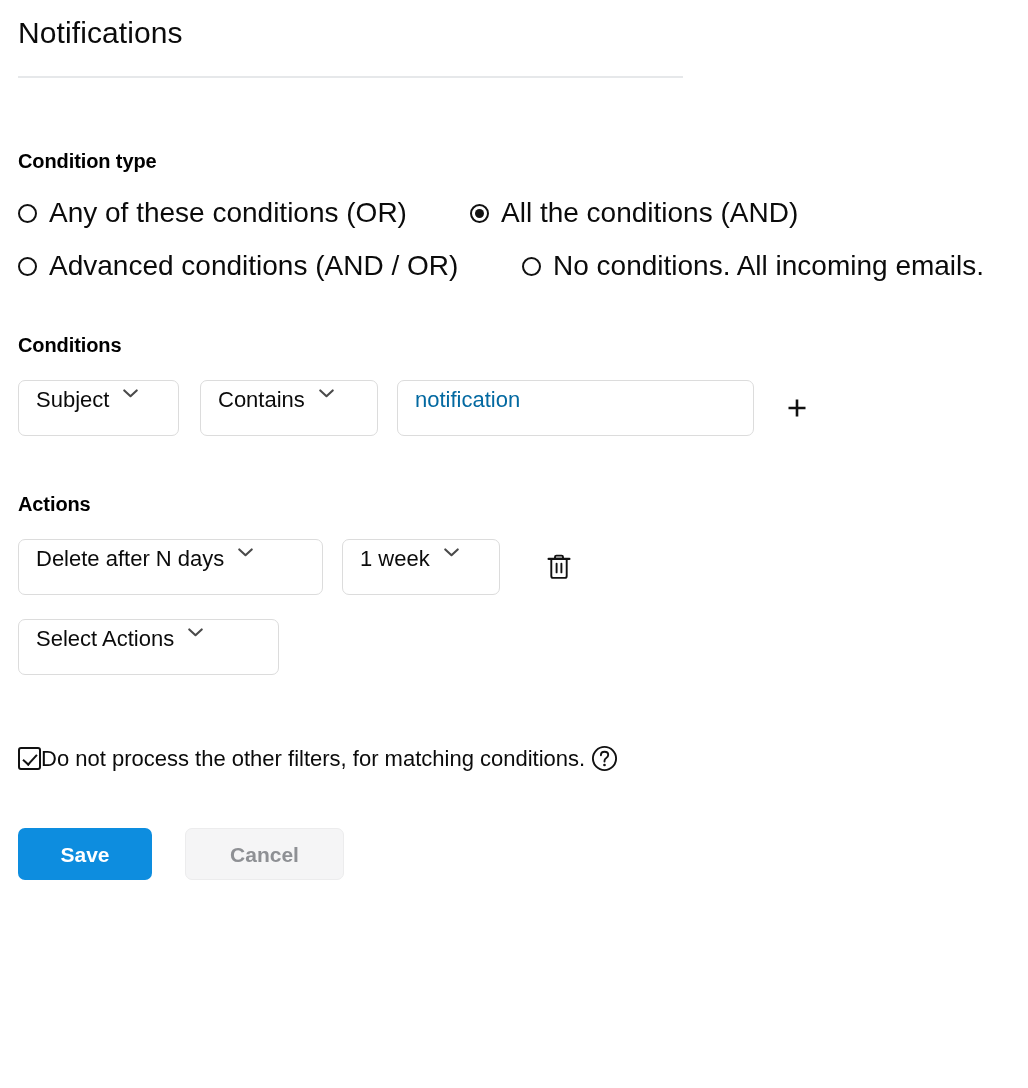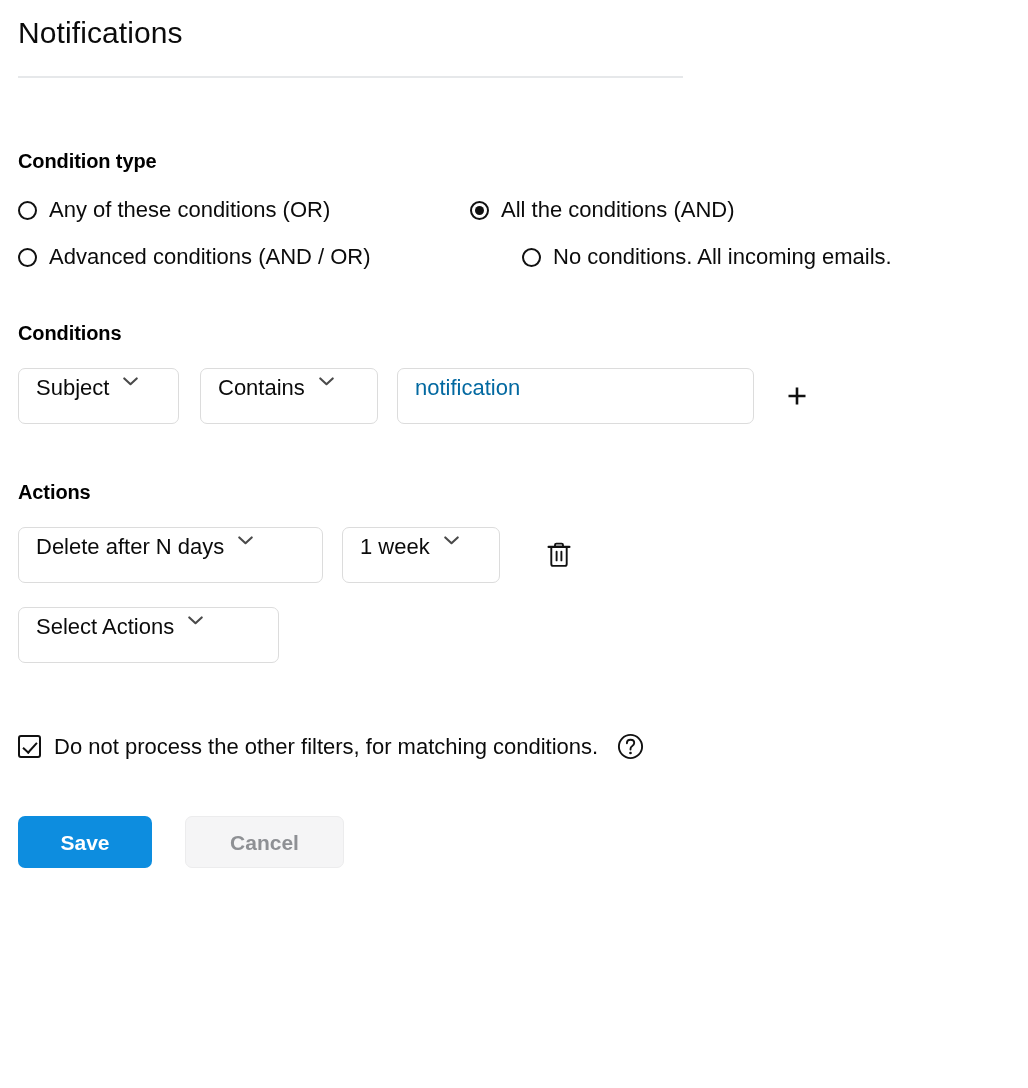--- a/index.html
+++ b/index.html
@@ -78,21 +78,21 @@
   .radio-mark.checked::after {
     content: "";
     position: absolute;
     left: 50%; top: 50%;
     width: 9px; height: 9px;
     margin: -4.5px 0 0 -4.5px;
     border-radius: 50%;
     background: #111;
   }
   .radio-label {
-    font-size: 22px;
+    font-size: 28px;
     line-height: 1;
     color: #0b0b0b;
     white-space: nowrap;
   }
 
   
   .conditions-block { margin-top: 54px; }
   .row {
     display: flex;
     align-items: center;
@@ -154,21 +154,20 @@
 
   
   .actions-block { margin-top: 57px; }
   .row-second { margin-top: 24px; }
 
   
   .check-row {
     margin-top: 70px;
     display: flex;
     align-items: center;
-    gap: 13px;
   }
   .check-mark {
     width: 23px; height: 23px;
     border: 2px solid #111;
     border-radius: 3px;
     box-sizing: border-box;
     background: #fff;
     position: relative;
     flex: 0 0 auto;
     cursor: pointer;

